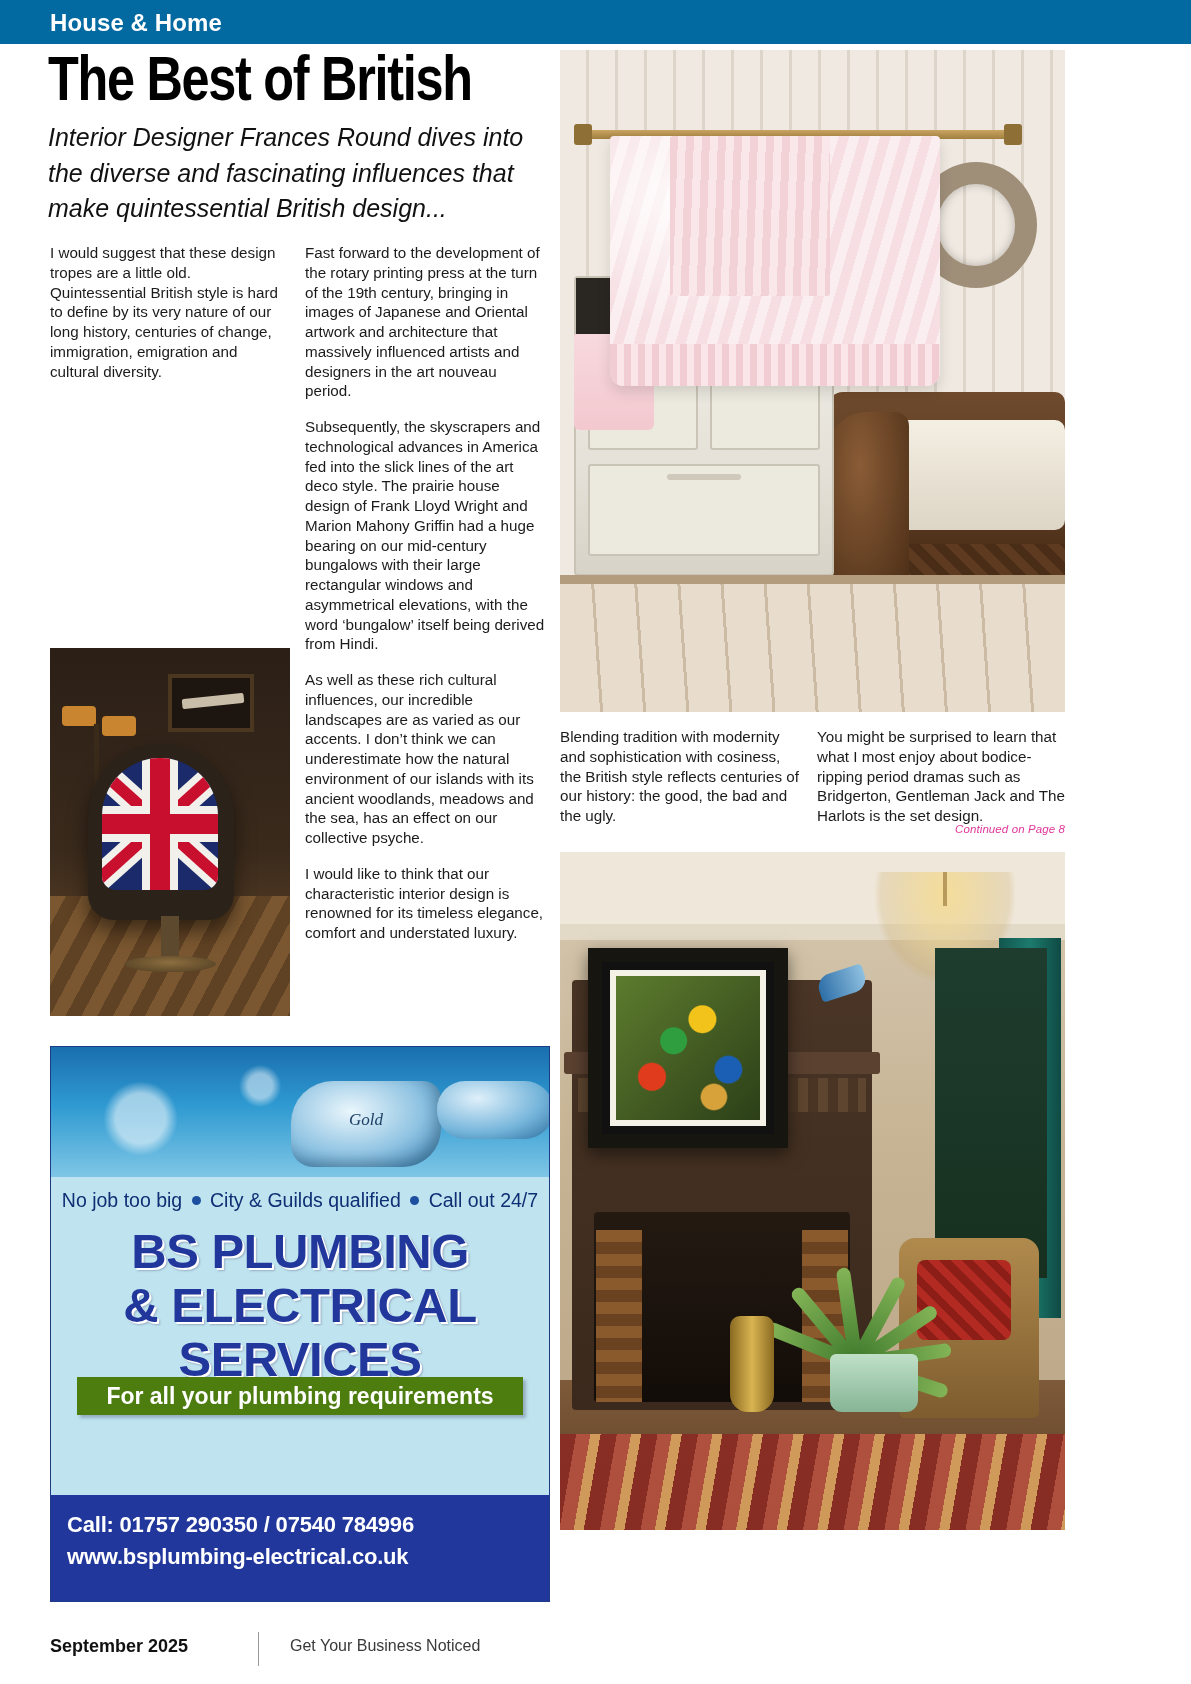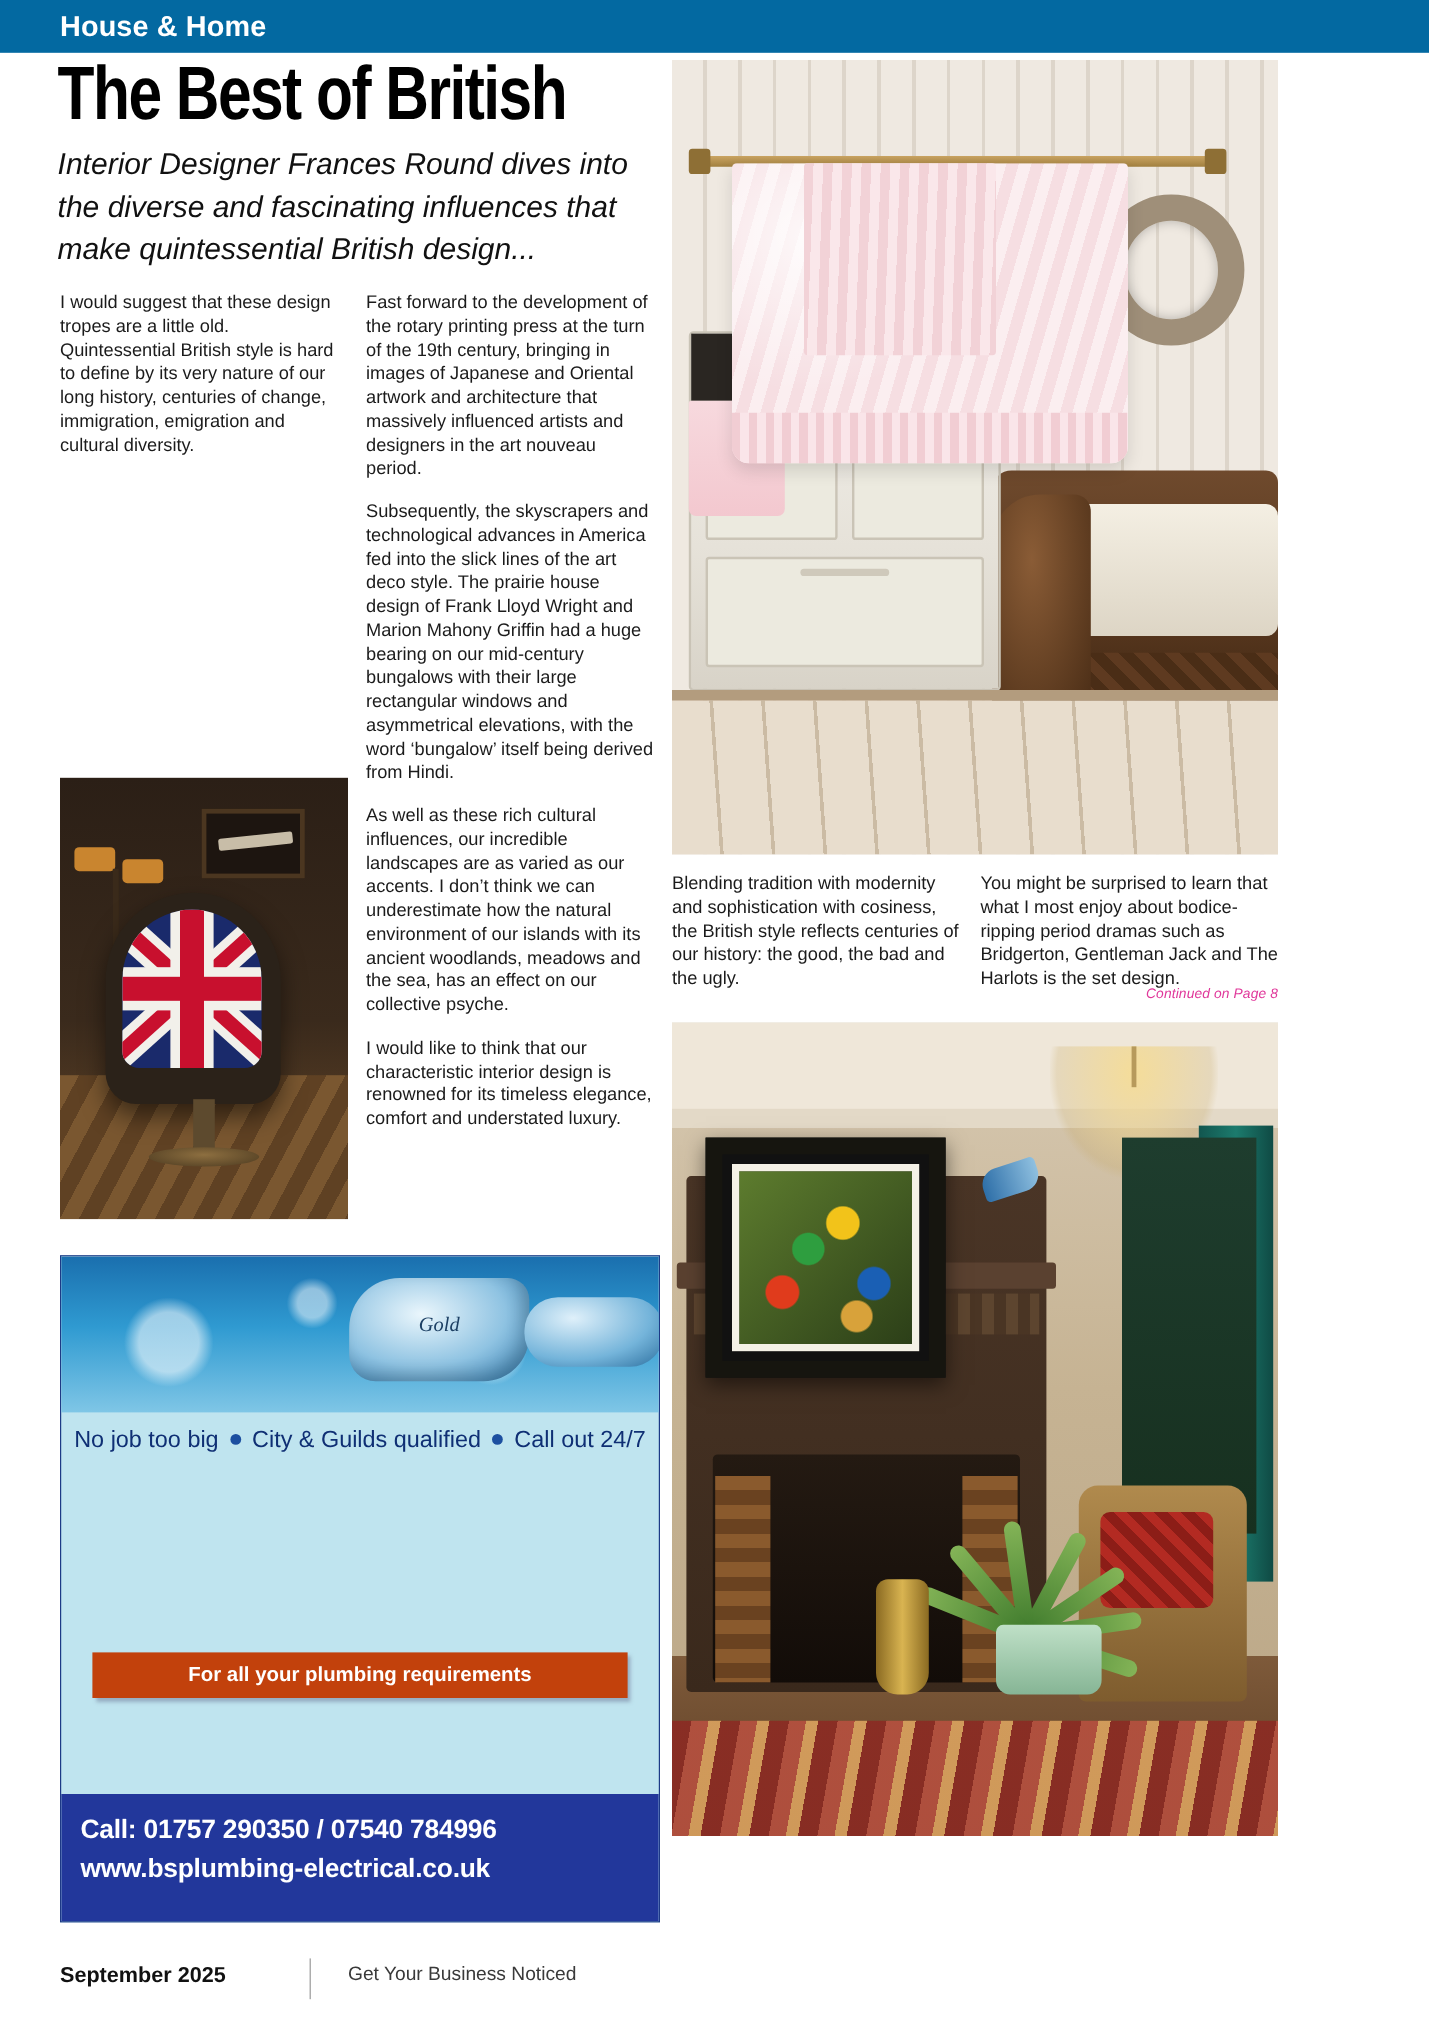--- a/index.html
+++ b/index.html
@@ -276,21 +276,21 @@
   }
   .ad-photo {
     position:absolute; left:0; right:0; top:0; height:130px;
     background:
       radial-gradient(circle at 18% 55%, rgba(255,255,255,.55) 0 6%, transparent 9%),
       radial-gradient(circle at 42% 30%, rgba(255,255,255,.5) 0 4%, transparent 7%),
       radial-gradient(circle at 72% 60%, rgba(255,255,255,.45) 0 5%, transparent 8%),
       linear-gradient(180deg,#1a6fae 0%, #2f9ad1 45%, #7fc6e6 100%);
   }
   .ad-tap {
-    position:absolute; left:240px; top:18px; width:150px; height:86px;
+    position:absolute; left:240px; top:34px; width:150px; height:86px;
     background:radial-gradient(ellipse at 40% 35%, #eaf6fc, #8fc3e2 55%, #2d78ad);
     border-radius:42px 18px 38px 22px;
     box-shadow: inset -6px -6px 12px rgba(0,0,0,.18);
   }
   .ad-tap-label {
     position:absolute; left:46px; top:22px; width:58px; height:34px;
     color:#1c3f63; font-style:italic; font-size:17px;
     font-family:"Liberation Serif", serif;
     display:flex; align-items:center; justify-content:center;
   }
@@ -309,23 +309,23 @@
   }
   .ad-title {
     position:absolute; left:0; right:0; top:178px;
     text-align:center; color:#22379b;
     font-size:49px; font-weight:bold; line-height:1.10;
     letter-spacing:-0.5px;
     text-shadow: 2px 2px 0 #ffffff, 3px 3px 2px rgba(120,130,160,.55);
   }
   .ad-banner {
     position:absolute; left:26px; right:26px; top:330px; height:38px;
-    background:#c2410c; color:#ffffff;
+    background:#4d7c0f; color:#ffffff;
     display:flex; align-items:center; justify-content:center;
-    font-size:17px; font-weight:bold;
+    font-size:23px; font-weight:bold;
     box-shadow: 3px 3px 3px rgba(110,120,150,.5);
   }
   .ad-contact {
     position:absolute; left:0; right:0; bottom:0; height:106px;
     background:#22379b; color:#ffffff;
     padding:14px 0 0 16px;
   }
   .ad-contact .line {
     font-size:22px; font-weight:bold; line-height:1.45; letter-spacing:-0.2px;
   }
@@ -479,20 +479,25 @@
   </div>
 
   <div class="ad-strap">
     <span>No job too big</span>
     <span class="dot"></span>
     <span>City &amp; Guilds qualified</span>
     <span class="dot"></span>
     <span>Call out 24/7</span>
   </div>
 
+  <div class="ad-title">
+    <div>BS PLUMBING</div>
+    <div>&amp; ELECTRICAL</div>
+    <div>SERVICES</div>
+  </div>
 
   <div class="ad-banner">For all your plumbing requirements</div>
 
   <div class="ad-contact">
     <div class="line">Call: 01757 290350 / 07540 784996</div>
     <div class="line">www.bsplumbing-electrical.co.uk</div>
   </div>
 </div>
 
 <div class="page-footer">

